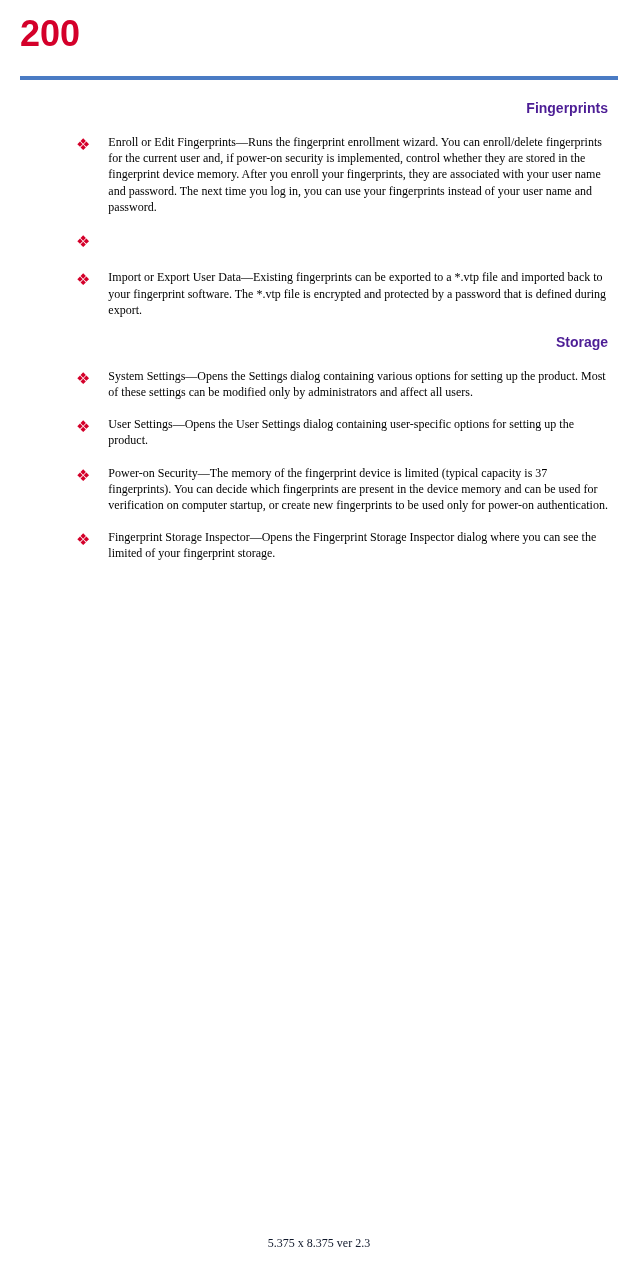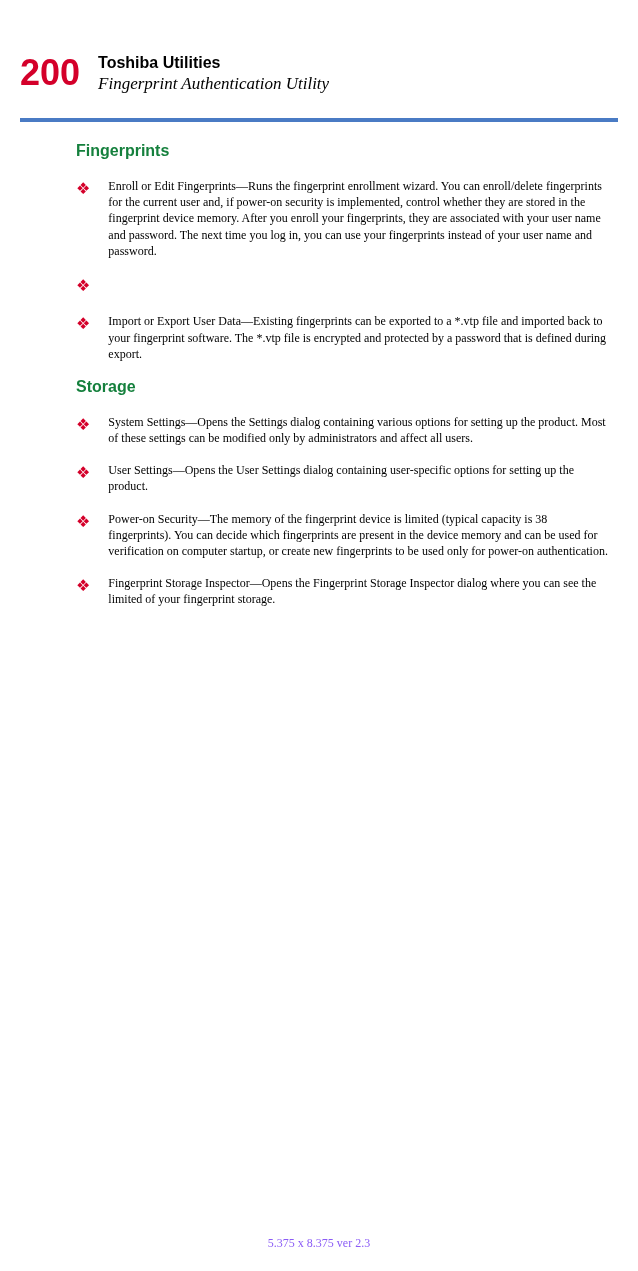--- a/index.html
+++ b/index.html
@@ -9,23 +9,22 @@
     }
     body {
       width: 638px;
       height: 1271px;
       background: #fff;
       font-family: Georgia, 'Times New Roman', serif;
       position: relative;
     }
     .header {
       display: flex;
-      align-items: center;
+      align-items: flex-end;
       padding: 16px 20px 10px 20px;
-      margin-top: 36px;
     }
     .page-number {
       color: #d4002a;
       font-family: Arial, Helvetica, sans-serif;
       font-weight: bold;
       font-size: 36px;
       margin-right: 18px;
       line-height: 1;
     }
     .header-text {
@@ -48,23 +47,24 @@
       height: 4px;
       background: #4a7bc4;
       margin: 14px 20px 0 20px;
     }
     .content {
       padding: 20px 30px 0 76px;
     }
     .section-heading {
       font-family: Arial, Helvetica, sans-serif;
       font-weight: bold;
-      font-size: 16px;
-      color: #15803d;
+      font-size: 14px;
+      color: #4c1d95;
       margin-bottom: 18px;
+      text-align: right;
     }
     .bullet-list {
       list-style: none;
     }
     .bullet-item {
       display: flex;
       align-items: flex-start;
       margin-bottom: 16px;
     }
     .bullet {
@@ -79,32 +79,28 @@
       line-height: 1.35;
       color: #000;
     }
     .footer {
       position: absolute;
       bottom: 20px;
       left: 0;
       right: 0;
       text-align: center;
       font-size: 12px;
-      color: #8b5cf6;
+      color: #0f172a;
     }
   </style>
 </head>
 <body>
 
 <div class="header">
   <div class="page-number">200</div>
-  <div class="header-text">
-    <div class="header-title">Toshiba Utilities</div>
-    <div class="header-subtitle">Fingerprint Authentication Utility</div>
-  </div>
 </div>
 
 <div class="divider"></div>
 
 <div class="content">
 
   <h2 class="section-heading">Fingerprints</h2>
   <ul class="bullet-list">
     <li class="bullet-item">
       <span class="bullet">❖</span>
@@ -124,21 +120,21 @@
     <li class="bullet-item">
       <span class="bullet">❖</span>
       <span class="bullet-text">System Settings—Opens the Settings dialog containing various options for setting up the product. Most of these settings can be modified only by administrators and affect all users.</span>
     </li>
     <li class="bullet-item">
       <span class="bullet">❖</span>
       <span class="bullet-text">User Settings—Opens the User Settings dialog containing user-specific options for setting up the product.</span>
     </li>
     <li class="bullet-item">
       <span class="bullet">❖</span>
-      <span class="bullet-text">Power-on Security—The memory of the fingerprint device is limited (typical capacity is 38 fingerprints). You can decide which fingerprints are present in the device memory and can be used for verification on computer startup, or create new fingerprints to be used only for power-on authentication.</span>
+      <span class="bullet-text">Power-on Security—The memory of the fingerprint device is limited (typical capacity is 37 fingerprints). You can decide which fingerprints are present in the device memory and can be used for verification on computer startup, or create new fingerprints to be used only for power-on authentication.</span>
     </li>
     <li class="bullet-item">
       <span class="bullet">❖</span>
       <span class="bullet-text">Fingerprint Storage Inspector—Opens the Fingerprint Storage Inspector dialog where you can see the limited of your fingerprint storage.</span>
     </li>
   </ul>
 
 </div>
 
 <div class="footer">5.375 x 8.375 ver 2.3</div>

